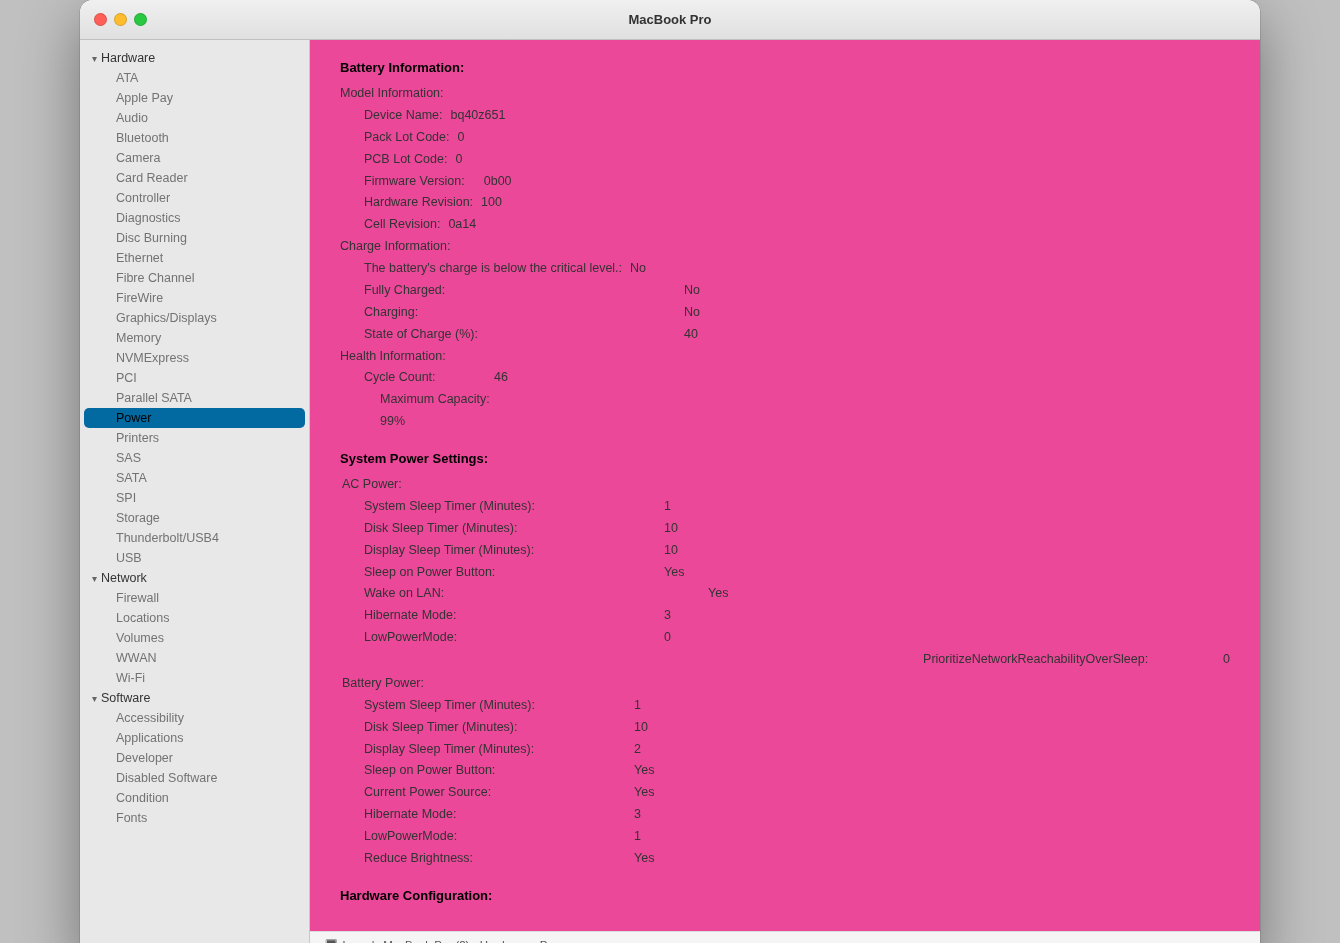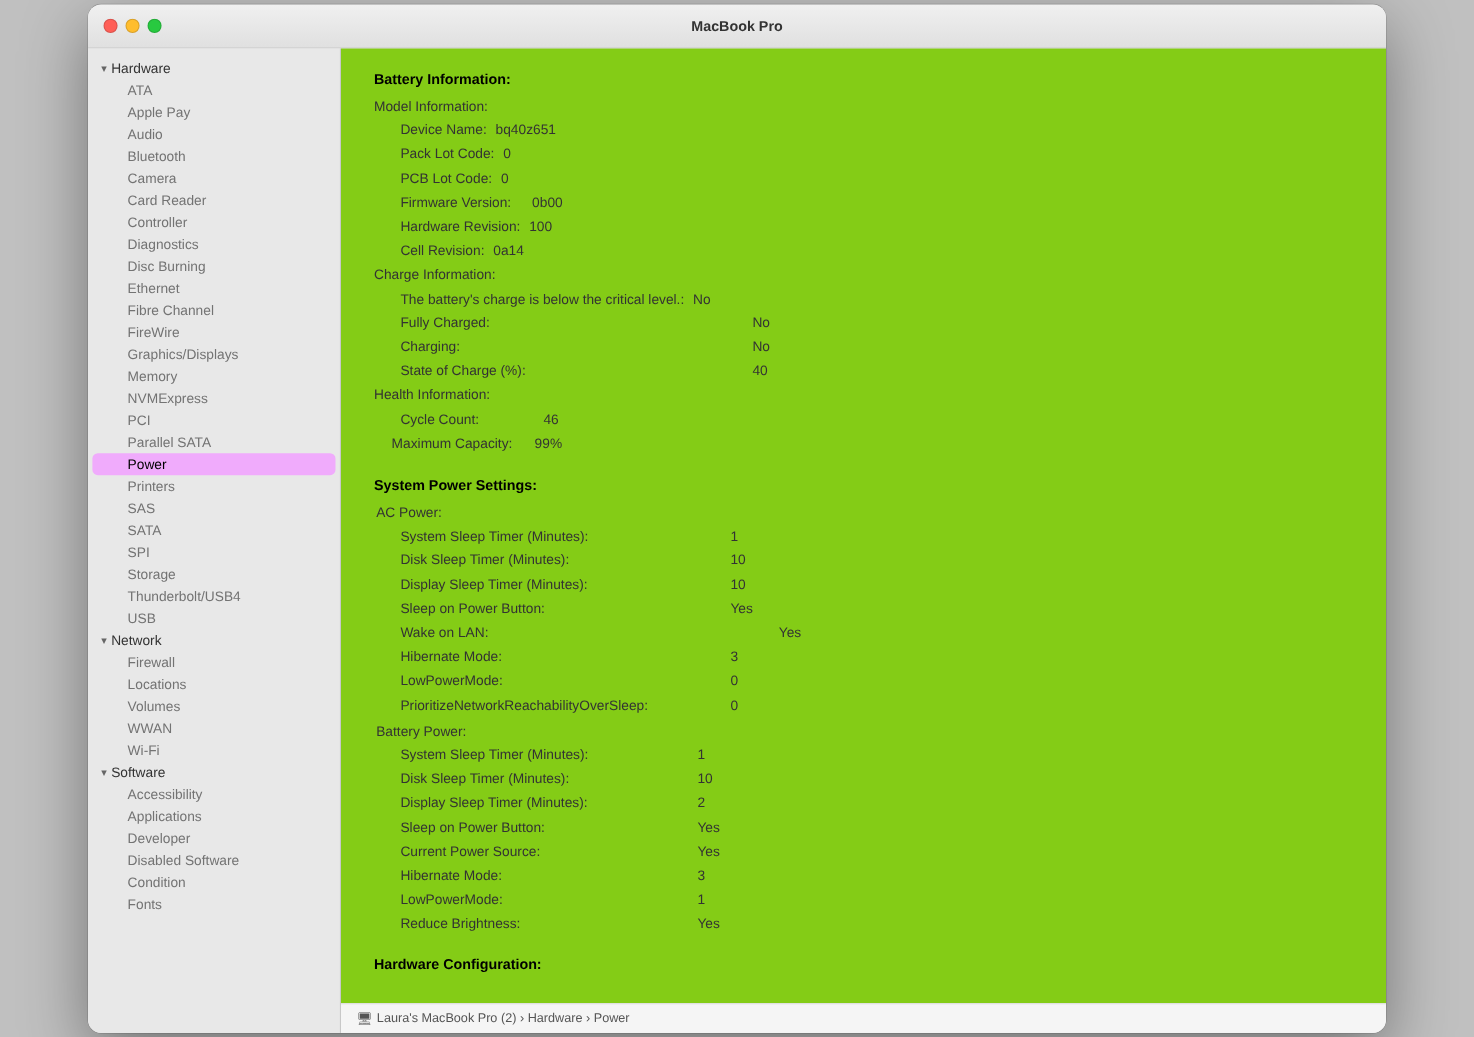--- a/index.html
+++ b/index.html
@@ -79,26 +79,26 @@
     }
     .sidebar-item {
       padding: 3px 10px 3px 32px;
       color: #737373;
       font-size: 12.5px;
       cursor: default;
       border-radius: 5px;
       margin: 0 4px;
     }
     .sidebar-item.active {
-      background: #f0abfc;
+      background: #0369a1;
       color: #000;
     }
     .main-content {
       flex: 1;
-      background: #84cc16;
+      background: #ec4899;
       overflow-y: auto;
       padding: 20px 30px 20px 30px;
     }
     .section-title {
       font-size: 13px;
       font-weight: 700;
       margin-bottom: 8px;
       margin-top: 16px;
       color: #000;
     }
@@ -251,21 +251,21 @@
             <span>40</span>
           </div>
 
           <div style="margin-left:0px;">
             <span>Health Information:</span>
           </div>
           <div class="row" style="margin-left:24px;">
             <span style="min-width:130px;">Cycle Count:</span>
             <span>46</span>
           </div>
-          <div class="row" style="margin-left:16px;">
+          <div class="row" style="margin-left:40px;flex-direction:column;">
             <span style="min-width:130px;">Maximum Capacity:</span>
             <span>99%</span>
           </div>
         </div>
 
         <div class="section-title" style="margin-top:18px;">System Power Settings:</div>
 
         <div class="data-block">
 
           <div style="margin-left:2px;">
@@ -292,21 +292,21 @@
             <span>Yes</span>
           </div>
           <div class="row" style="margin-left:24px;">
             <span style="min-width:300px;">Hibernate Mode:</span>
             <span>3</span>
           </div>
           <div class="row" style="margin-left:24px;">
             <span style="min-width:300px;">LowPowerMode:</span>
             <span>0</span>
           </div>
-          <div class="row" style="margin-left:24px;">
+          <div class="row" style="margin-left:24px;justify-content:flex-end;">
             <span style="min-width:300px;">PrioritizeNetworkReachabilityOverSleep:</span>
             <span>0</span>
           </div>
 
           <div style="margin-left:2px; margin-top:2px;">
             <span>Battery Power:</span>
           </div>
           <div class="row" style="margin-left:24px;">
             <span style="min-width:270px;">System Sleep Timer (Minutes):</span>
             <span>1</span>

